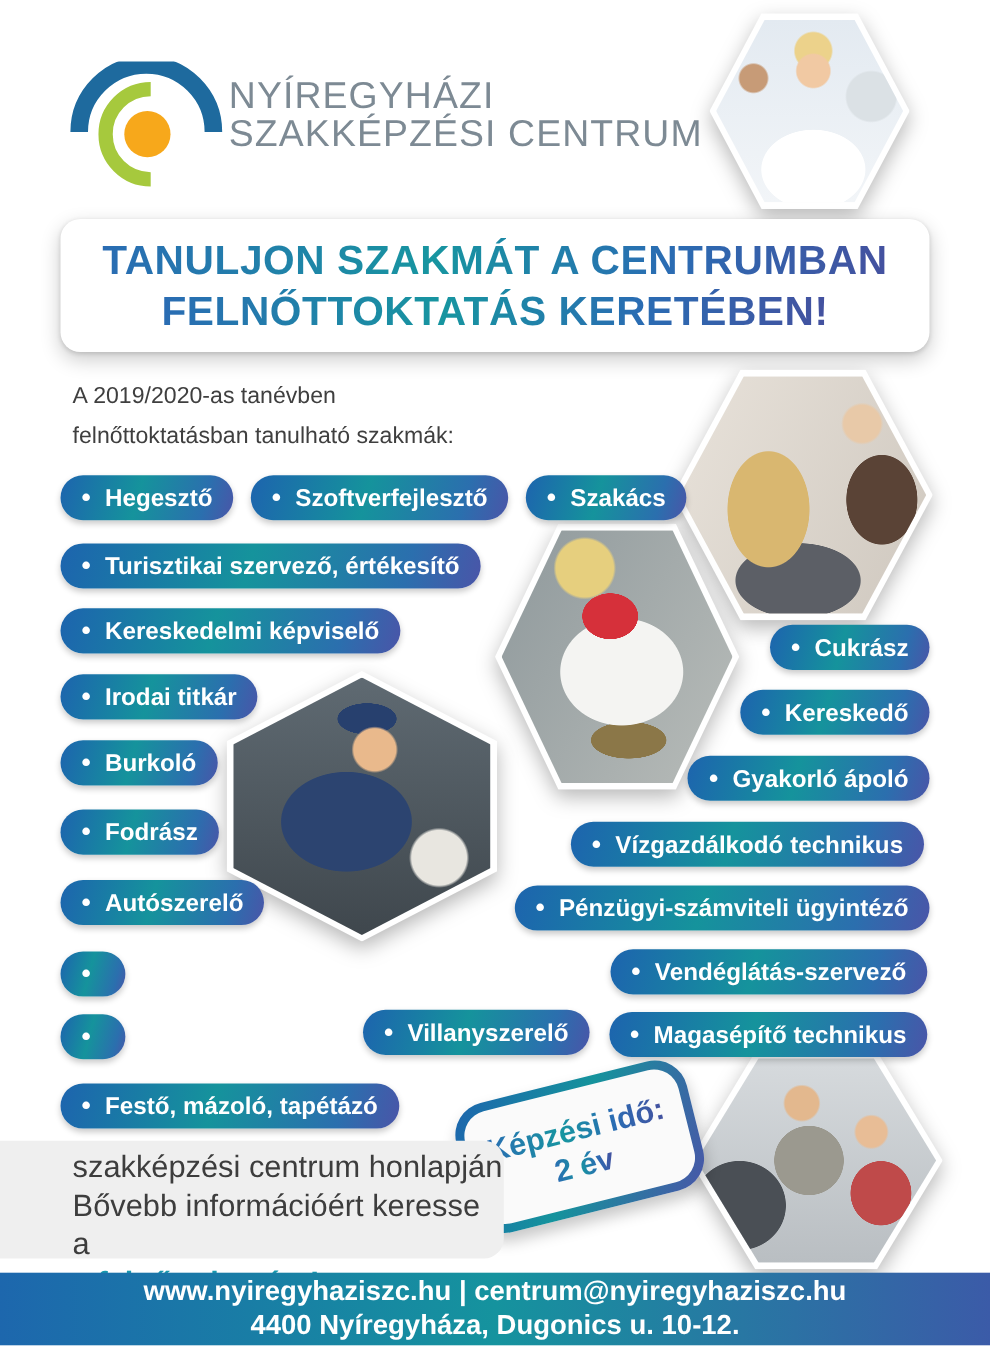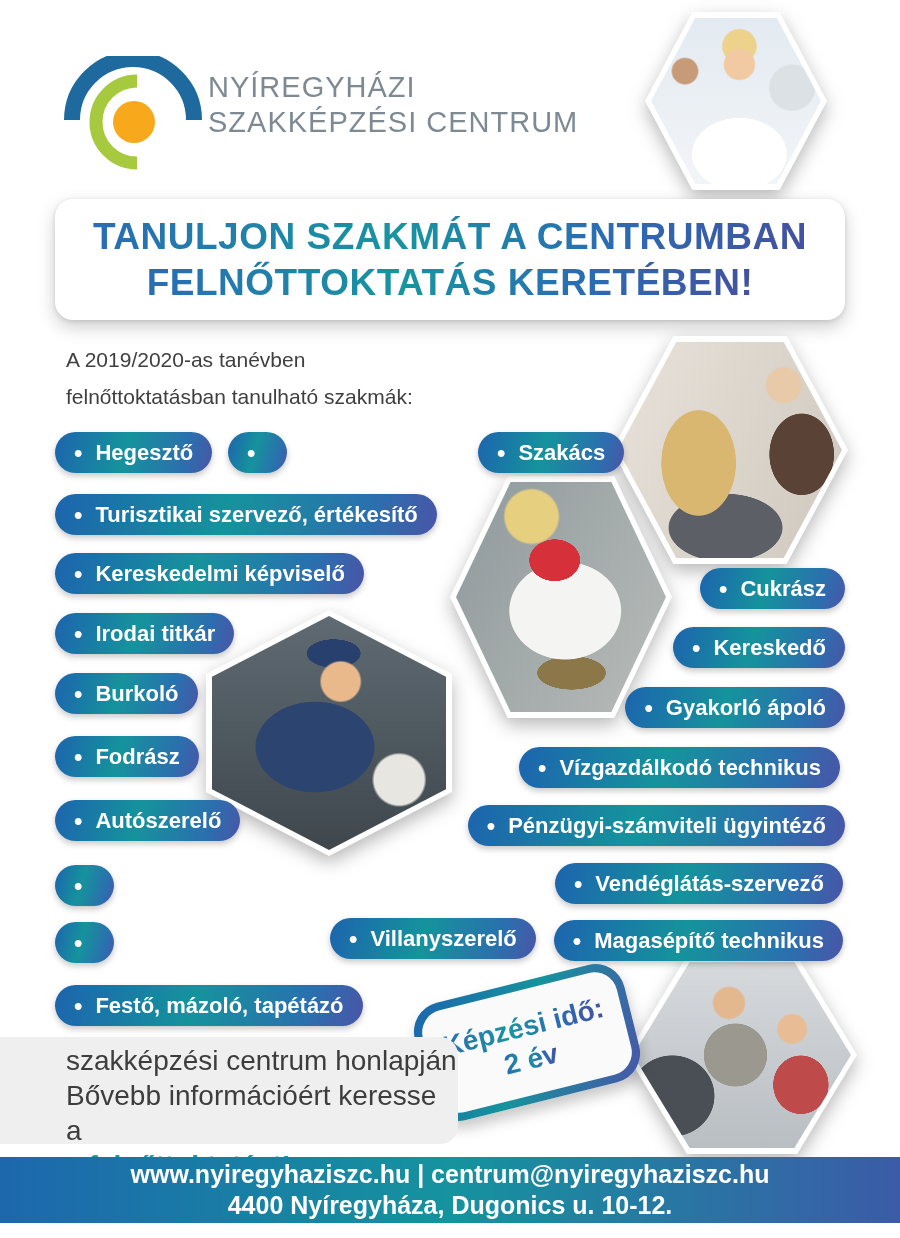--- a/index.html
+++ b/index.html
@@ -4,21 +4,21 @@
 <style>
   * { margin:0; padding:0; box-sizing:border-box; }
   html,body { background:#ffffff; }
   .page {
     position:relative; width:900px; height:1238px; overflow:hidden;
     background:#ffffff; font-family:"Liberation Sans", sans-serif;
   }
 
   
   .logo-mark { position:absolute; left:62px; top:56px; width:150px; height:122px; }
-  .logo-text { position:absolute; left:208px; top:70px; color:#7d8a94; font-size:29px;
+  .logo-text { position:absolute; left:208px; top:70px; color:#7d8a94; font-size:34px;
                line-height:35px; letter-spacing:1px; font-weight:400; }
 
   
   .headline-card {
     position:absolute; left:55px; top:199px; width:790px; height:121px;
     background:#ffffff; border-radius:18px;
     box-shadow:0 7px 18px rgba(0,0,0,.20), 0 1px 4px rgba(0,0,0,.12);
     display:flex; flex-direction:column; align-items:center; justify-content:center;
   }
   .gradient-text {
@@ -162,20 +162,21 @@
         <div class="photo photo-office"></div>
       </div>
   </div>
 
   <div class="pill" style="left:55px; top:432px;">
     <span class="dot">•</span>
     <span>Hegesztő</span>
   </div>
   <div class="pill" style="left:228px; top:432px;">
     <span class="dot">•</span>
+    <span>Szoftverfejlesztő</span>
   </div>
   <div class="pill" style="left:478px; top:432px;">
     <span class="dot">•</span>
     <span>Szakács</span>
   </div>
   <div class="pill" style="left:55px; top:494px;">
     <span class="dot">•</span>
     <span>Turisztikai szervező, értékesítő</span>
   </div>
   <div class="pill" style="left:55px; top:553px;">

